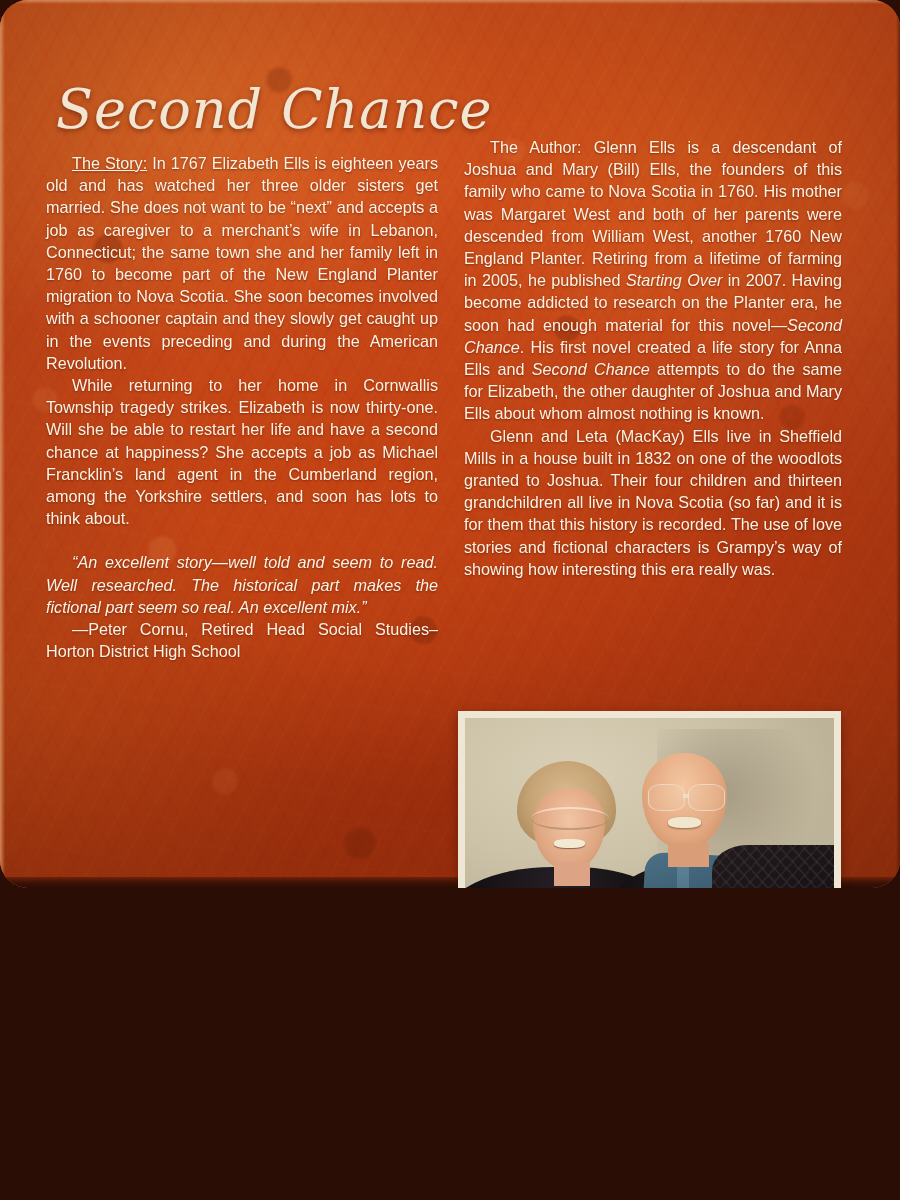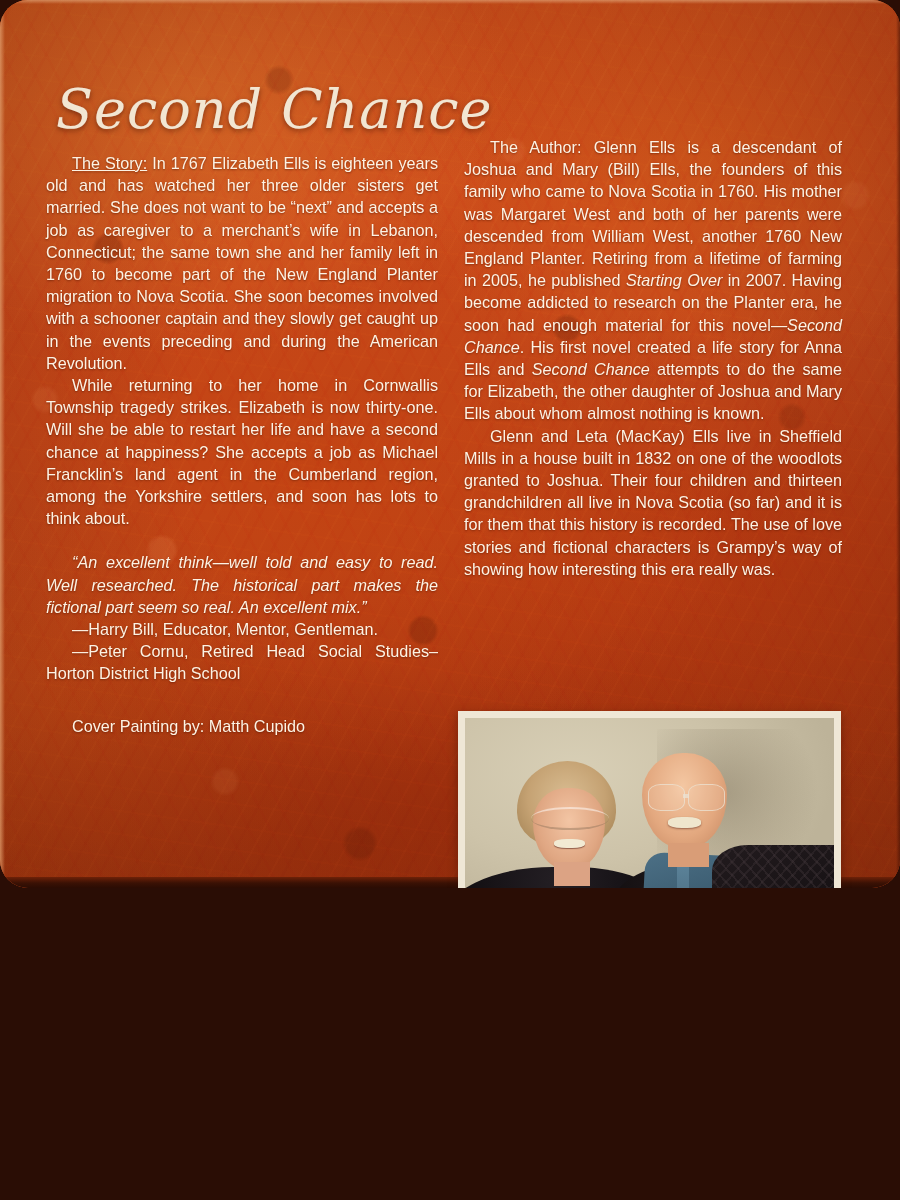--- a/index.html
+++ b/index.html
@@ -333,26 +333,24 @@
 
     <div id="title">Second Chance</div>
 
     <div id="col-left" class="col">
 
 
       <p><span class="u">The Story:</span><span> In 1767 Elizabeth Ells is eighteen years old and has watched her three older sisters get married. She does not want to be “next” and accepts a job as caregiver to a merchant’s wife in Lebanon, Connecticut; the same town she and her family left in 1760 to become part of the New England Planter migration to Nova Scotia. She soon becomes involved with a schooner captain and they slowly get caught up in the events preceding and during the American Revolution.</span></p>
 
       <p>While returning to her home in Cornwallis Township tragedy strikes. Elizabeth is now thirty-one. Will she be able to restart her life and have a second chance at happiness? She accepts a job as Michael Francklin’s land agent in the Cumberland region, among the Yorkshire settlers, and soon has lots to think about.</p>
 
-      <div class="quote">“An excellent think—well told and easy to read. Well researched. The historical part makes the fictional part seem so real. An excellent mix.”</div>
-      <div class="attrib">—Harry Bill, Educator, Mentor, Gentleman.</div>
+      <div class="quote">“An excellent story—well told and seem to read. Well researched. The historical part makes the fictional part seem so real. An excellent mix.”</div>
 
       <div class="attrib">—Peter Cornu, Retired Head Social Studies–Horton District High School</div>
 
-      <div class="credit">Cover Painting by: Matth Cupido</div>
     </div>
 
     <div id="col-right" class="col">
 
       <p><span>The Author:</span><span> Glenn Ells is a descendant of Joshua and Mary (Bill) Ells, the founders of this family who came to Nova Scotia in 1760. His mother was Margaret West and both of her parents were descended from William West, another 1760 New England Planter. Retiring from a lifetime of farming in 2005, he published </span><span class="it">Starting Over</span><span> in 2007. Having become addicted to research on the Planter era, he soon had enough material for this novel—</span><span class="it">Second Chance</span><span>. His first novel created a life story for Anna Ells and </span><span class="it">Second Chance</span><span> attempts to do the same for Elizabeth, the other daughter of Joshua and Mary Ells about whom almost nothing is known.</span></p>
 
       <p>Glenn and Leta (MacKay) Ells live in Sheffield Mills in a house built in 1832 on one of the woodlots granted to Joshua. Their four children and thirteen grandchildren all live in Nova Scotia (so far) and it is for them that this history is recorded. The use of love stories and fictional characters is Grampy’s way of showing how interesting this era really was.</p>
     </div>
 
     <div id="photo-frame">

